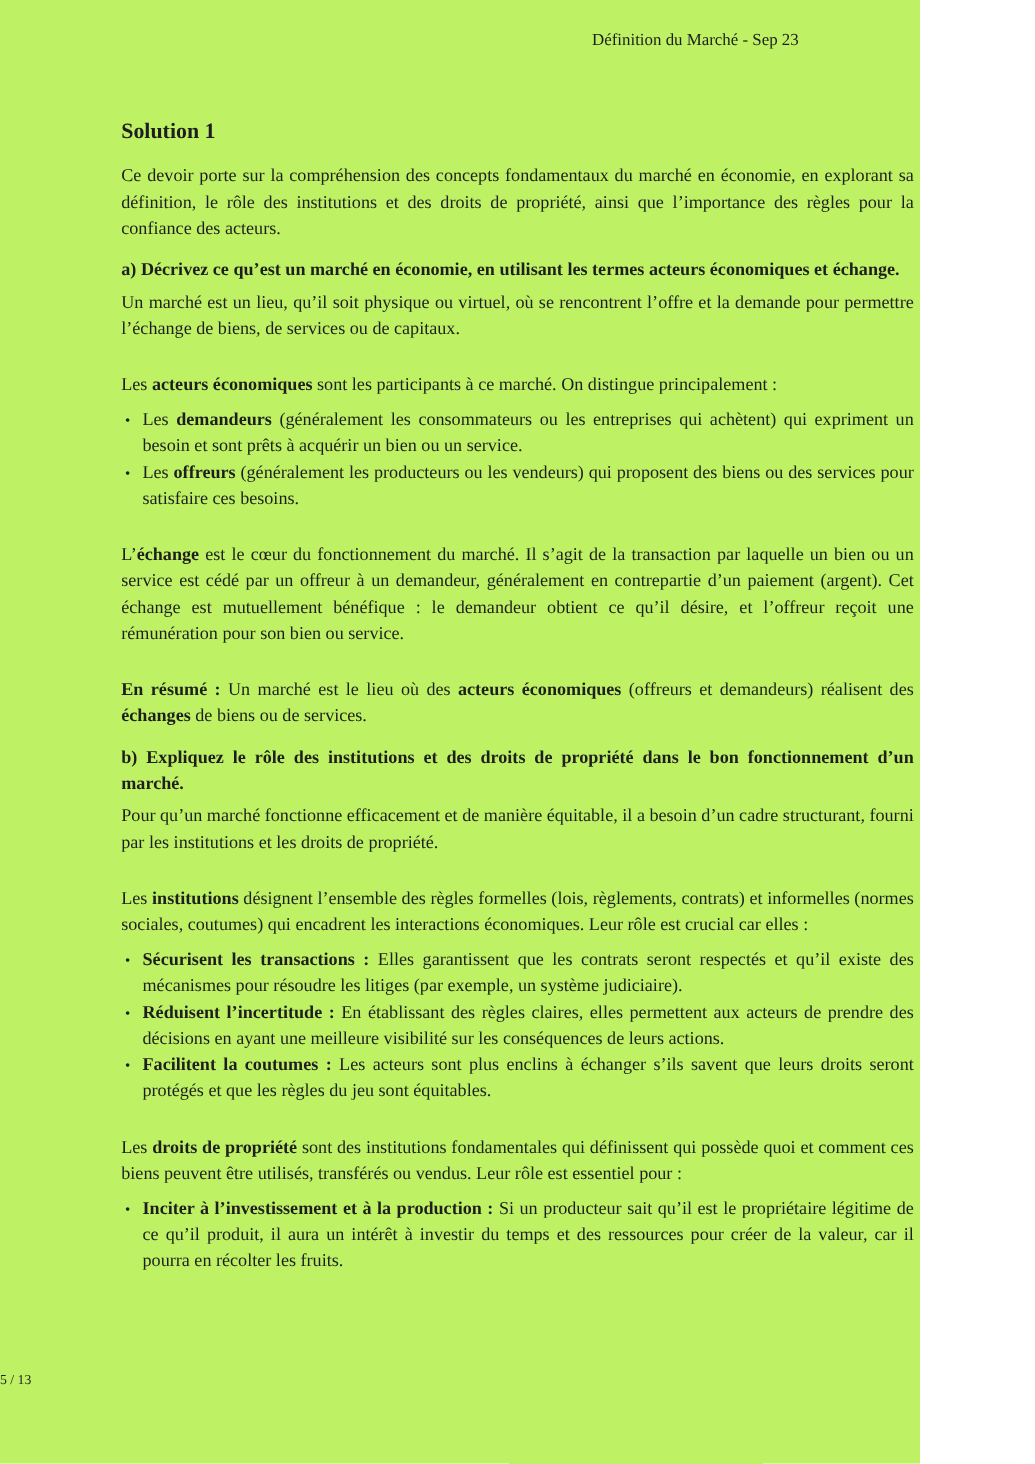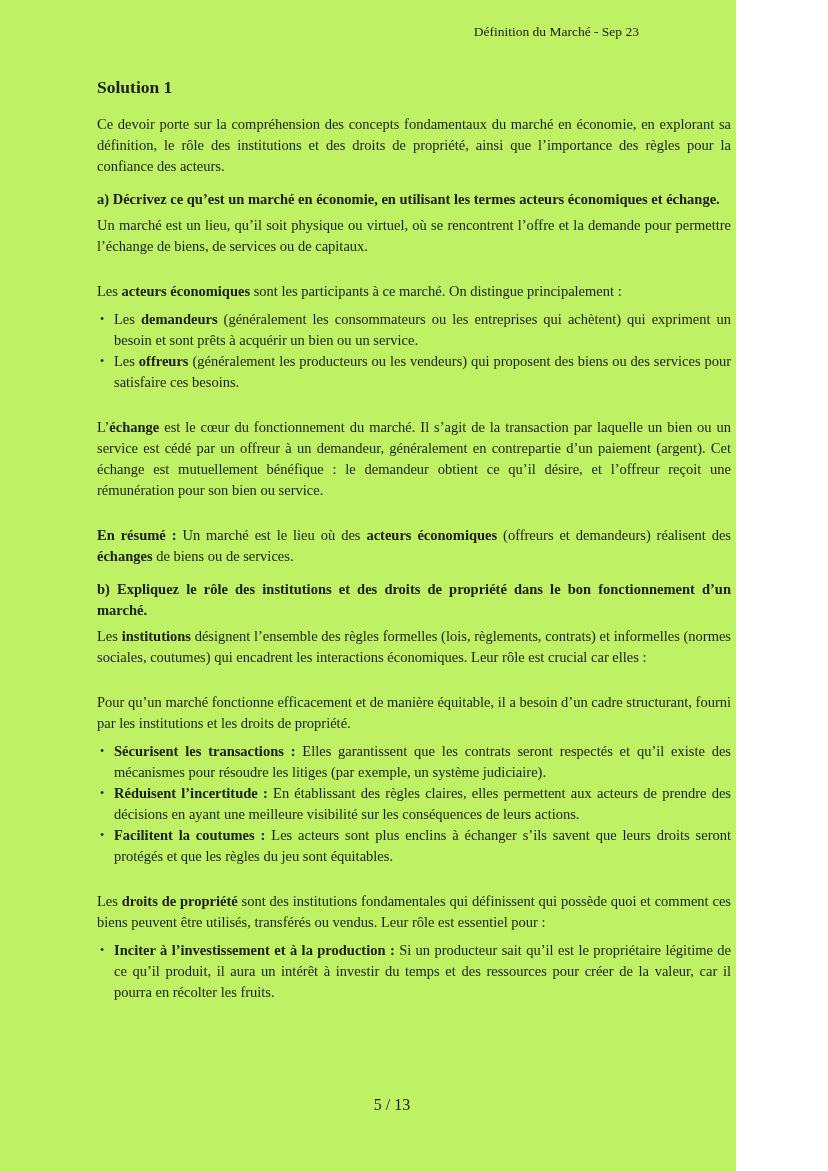--- a/index.html
+++ b/index.html
@@ -17,21 +17,21 @@
     position: absolute;
     top: 24px;
     left: 97px;
     right: 97px;
     text-align: right;
     font-size: 13.5px;
     line-height: 16px;
   }
   .content {
     position: absolute;
-    top: 76px;
+    top: 93px;
     left: 97px;
     width: 634px;
     font-size: 14.5px;
     line-height: 21px;
     text-align: justify;
     -webkit-hyphens: auto;
     hyphens: auto;
   }
   .doc-title {
     font-size: 17.5px;
@@ -63,24 +63,23 @@
     left: 0;
     top: 0;
     font-size: 12px;
   }
   .b { font-weight: 700; }
   .footer {
     position: absolute;
     top: 1096px;
     left: 0;
     width: 100%;
-    text-align: center;
-    font-size: 16px;
+    text-align: left;
+    font-size: 11px;
     line-height: 17px;
-    padding-left: 48px;
   }
 </style>
 </head>
 <body>
 
 <div class="page">
   <div class="header">
     <span>Définition du Marché - Sep 23</span>
   </div>
 
@@ -91,22 +90,22 @@
         <p class="heading"><span class="b">a) Décrivez ce qu’est un marché en économie, en utilisant les termes acteurs économiques et échange.</span></p>
         <p class="paragraph"><span>Un marché est un lieu, qu’il soit physique ou virtuel, où se rencontrent l’offre et la demande pour permettre l’échange de biens, de services ou de capitaux.</span></p>
         <p class="paragraph"><span>Les </span><span class="b">acteurs économiques</span><span> sont les participants à ce marché. On distingue principalement :</span></p>
         <ul class="list">
           <li><span>Les </span><span class="b">demandeurs</span><span> (généralement les consommateurs ou les entreprises qui achètent) qui expriment un besoin et sont prêts à acquérir un bien ou un service.</span></li>
           <li><span>Les </span><span class="b">offreurs</span><span> (généralement les producteurs ou les vendeurs) qui proposent des biens ou des services pour satisfaire ces besoins.</span></li>
         </ul>
         <p class="paragraph"><span>L’</span><span class="b">échange</span><span> est le cœur du fonctionnement du marché. Il s’agit de la transaction par laquelle un bien ou un service est cédé par un offreur à un demandeur, généralement en contrepartie d’un paiement (argent). Cet échange est mutuellement bénéfique : le demandeur obtient ce qu’il désire, et l’offreur reçoit une rémunération pour son bien ou service.</span></p>
         <p class="paragraph"><span class="b">En résumé :</span><span> Un marché est le lieu où des </span><span class="b">acteurs économiques</span><span> (offreurs et demandeurs) réalisent des </span><span class="b">échanges</span><span> de biens ou de services.</span></p>
         <p class="heading"><span class="b">b) Expliquez le rôle des institutions et des droits de propriété dans le bon fonctionnement d’un marché.</span></p>
+        <p class="paragraph"><span>Pour qu’un marché fonctionne efficacement et de manière équitable, il a besoin d’un cadre structurant, fourni par les institutions et les droits de propriété.</span></p>
         <p class="paragraph"><span>Les </span><span class="b">institutions</span><span> désignent l’ensemble des règles formelles (lois, règlements, contrats) et informelles (normes sociales, coutumes) qui encadrent les interactions économiques. Leur rôle est crucial car elles :</span></p>
-        <p class="paragraph"><span>Pour qu’un marché fonctionne efficacement et de manière équitable, il a besoin d’un cadre structurant, fourni par les institutions et les droits de propriété.</span></p>
         <ul class="list">
           <li><span class="b">Sécurisent les transactions :</span><span> Elles garantissent que les contrats seront respectés et qu’il existe des mécanismes pour résoudre les litiges (par exemple, un système judiciaire).</span></li>
           <li><span class="b">Réduisent l’incertitude :</span><span> En établissant des règles claires, elles permettent aux acteurs de prendre des décisions en ayant une meilleure visibilité sur les conséquences de leurs actions.</span></li>
           <li><span class="b">Facilitent la coutumes :</span><span> Les acteurs sont plus enclins à échanger s’ils savent que leurs droits seront protégés et que les règles du jeu sont équitables.</span></li>
         </ul>
         <p class="paragraph"><span>Les </span><span class="b">droits de propriété</span><span> sont des institutions fondamentales qui définissent qui possède quoi et comment ces biens peuvent être utilisés, transférés ou vendus. Leur rôle est essentiel pour :</span></p>
         <ul class="list">
           <li><span class="b">Inciter à l’investissement et à la production :</span><span> Si un producteur sait qu’il est le propriétaire légitime de ce qu’il produit, il aura un intérêt à investir du temps et des ressources pour créer de la valeur, car il pourra en récolter les fruits.</span></li>
         </ul>
       </div>

